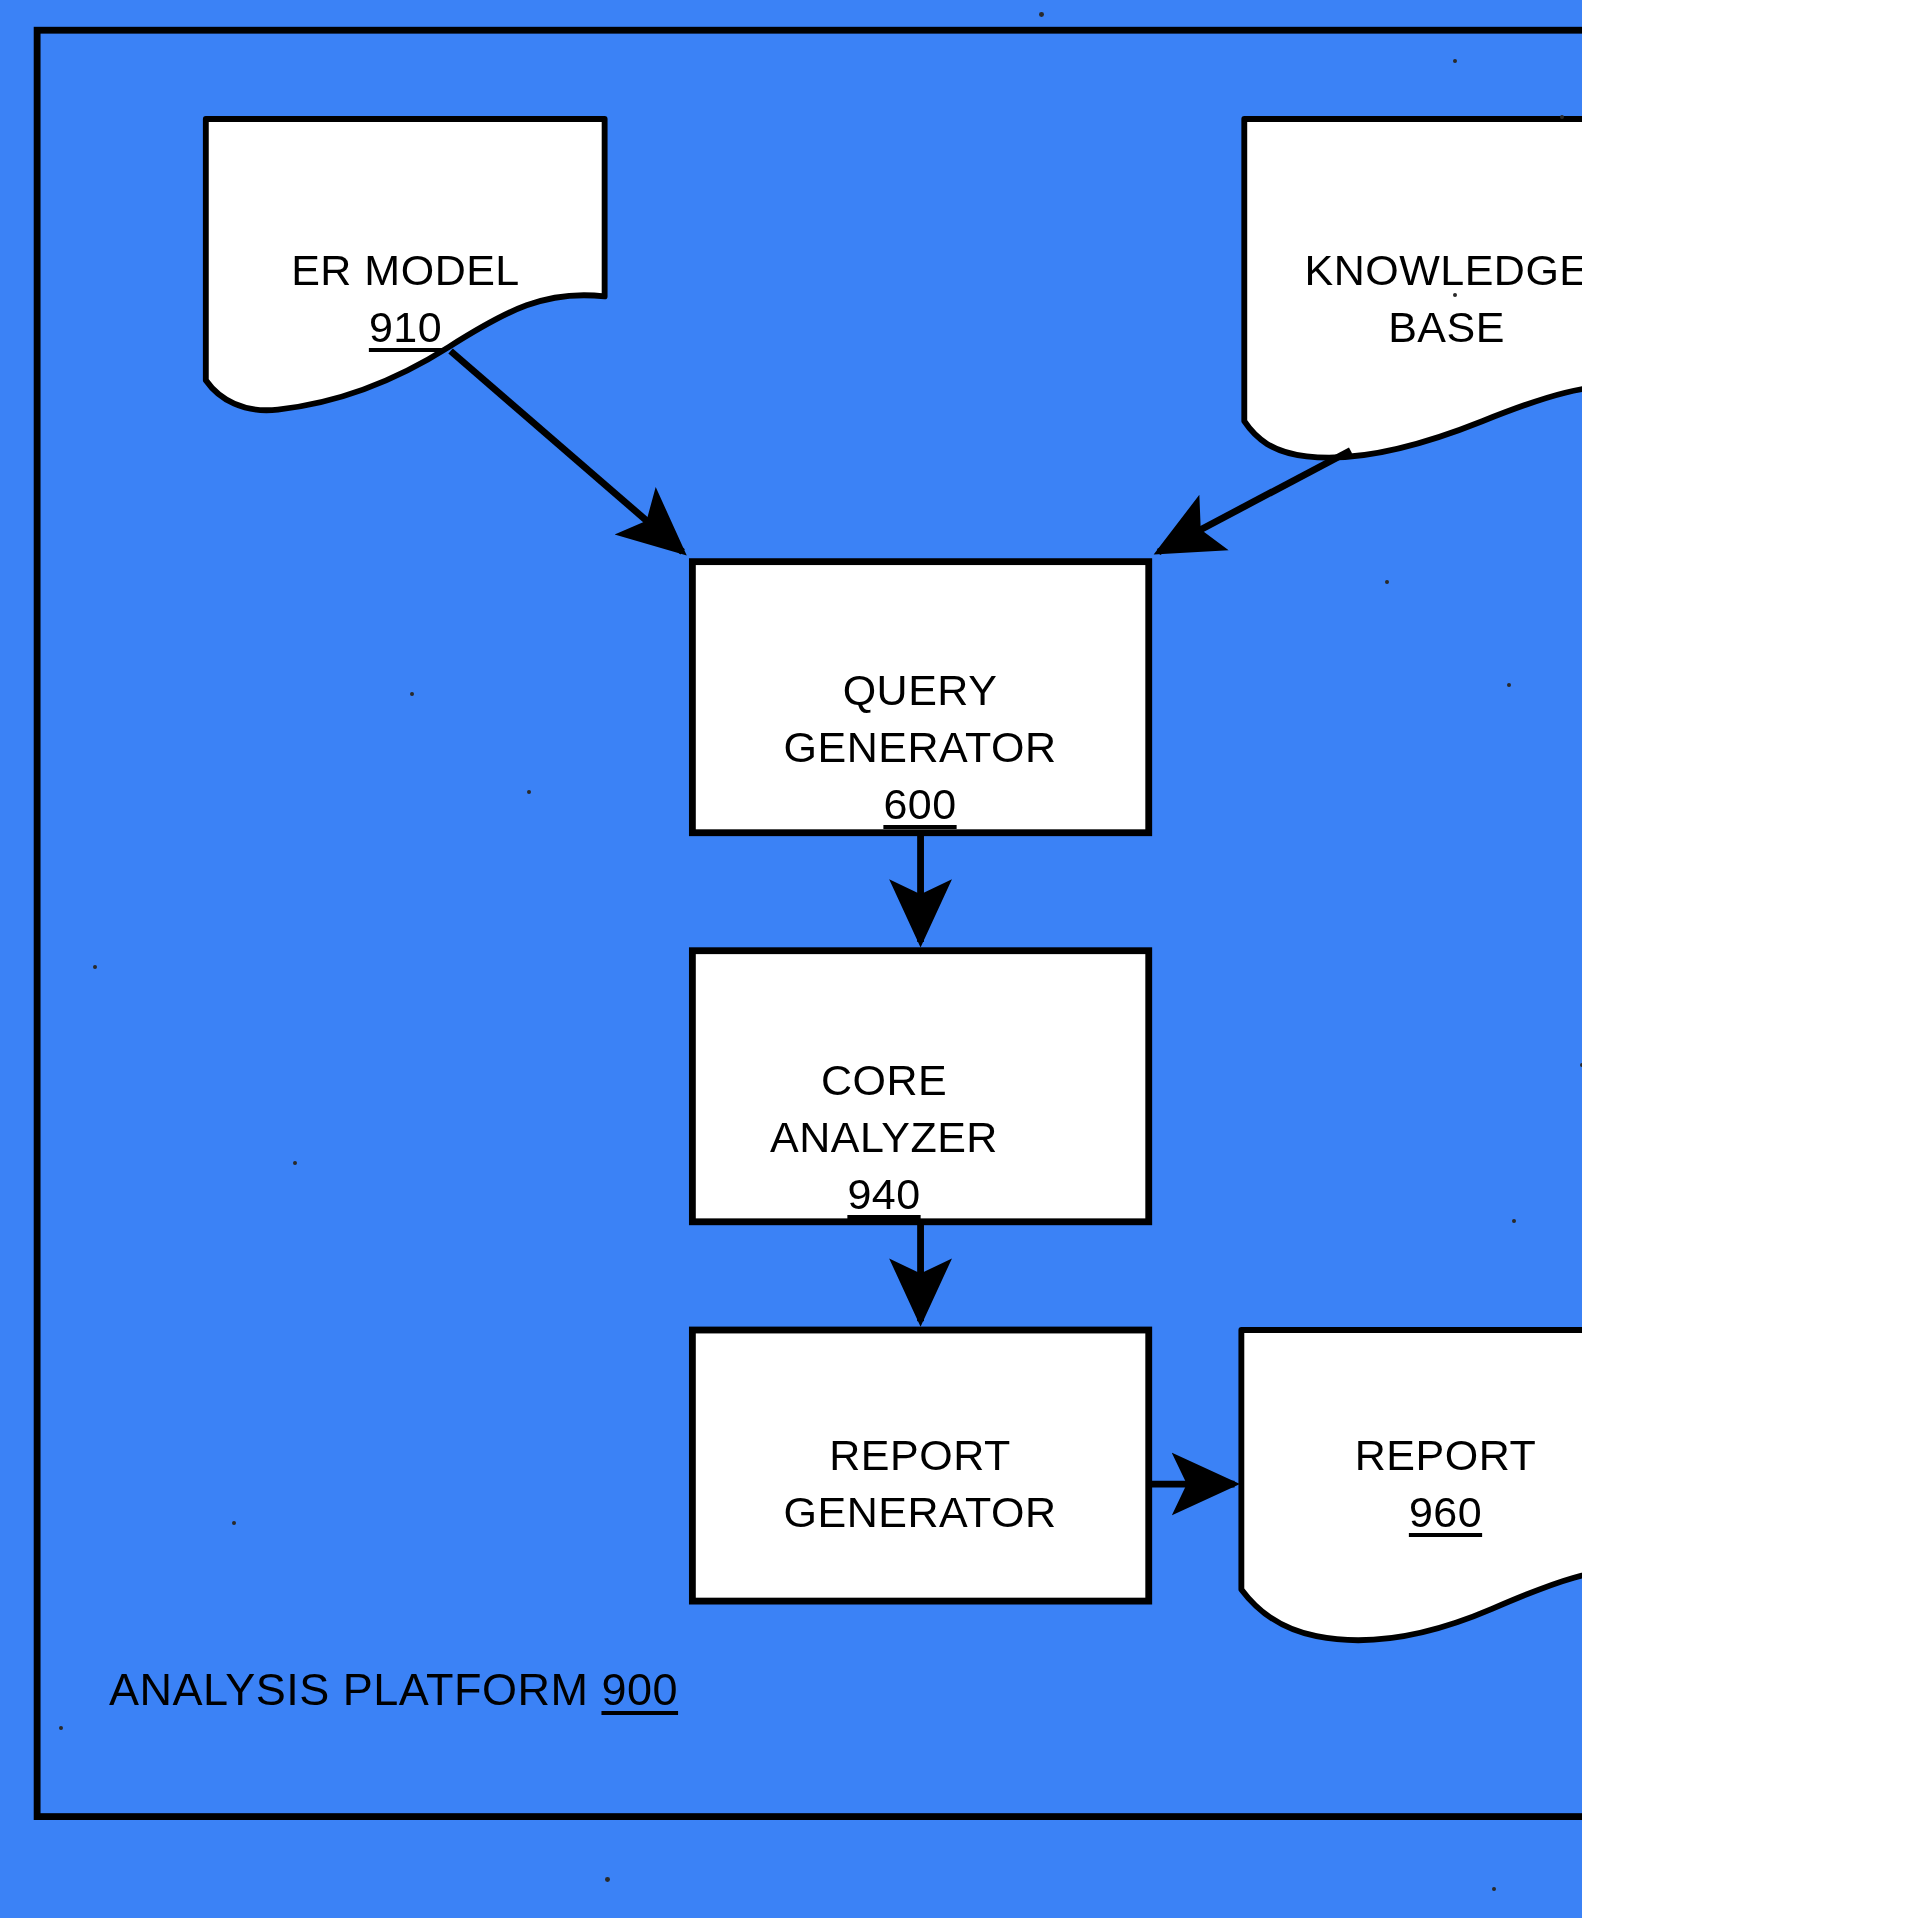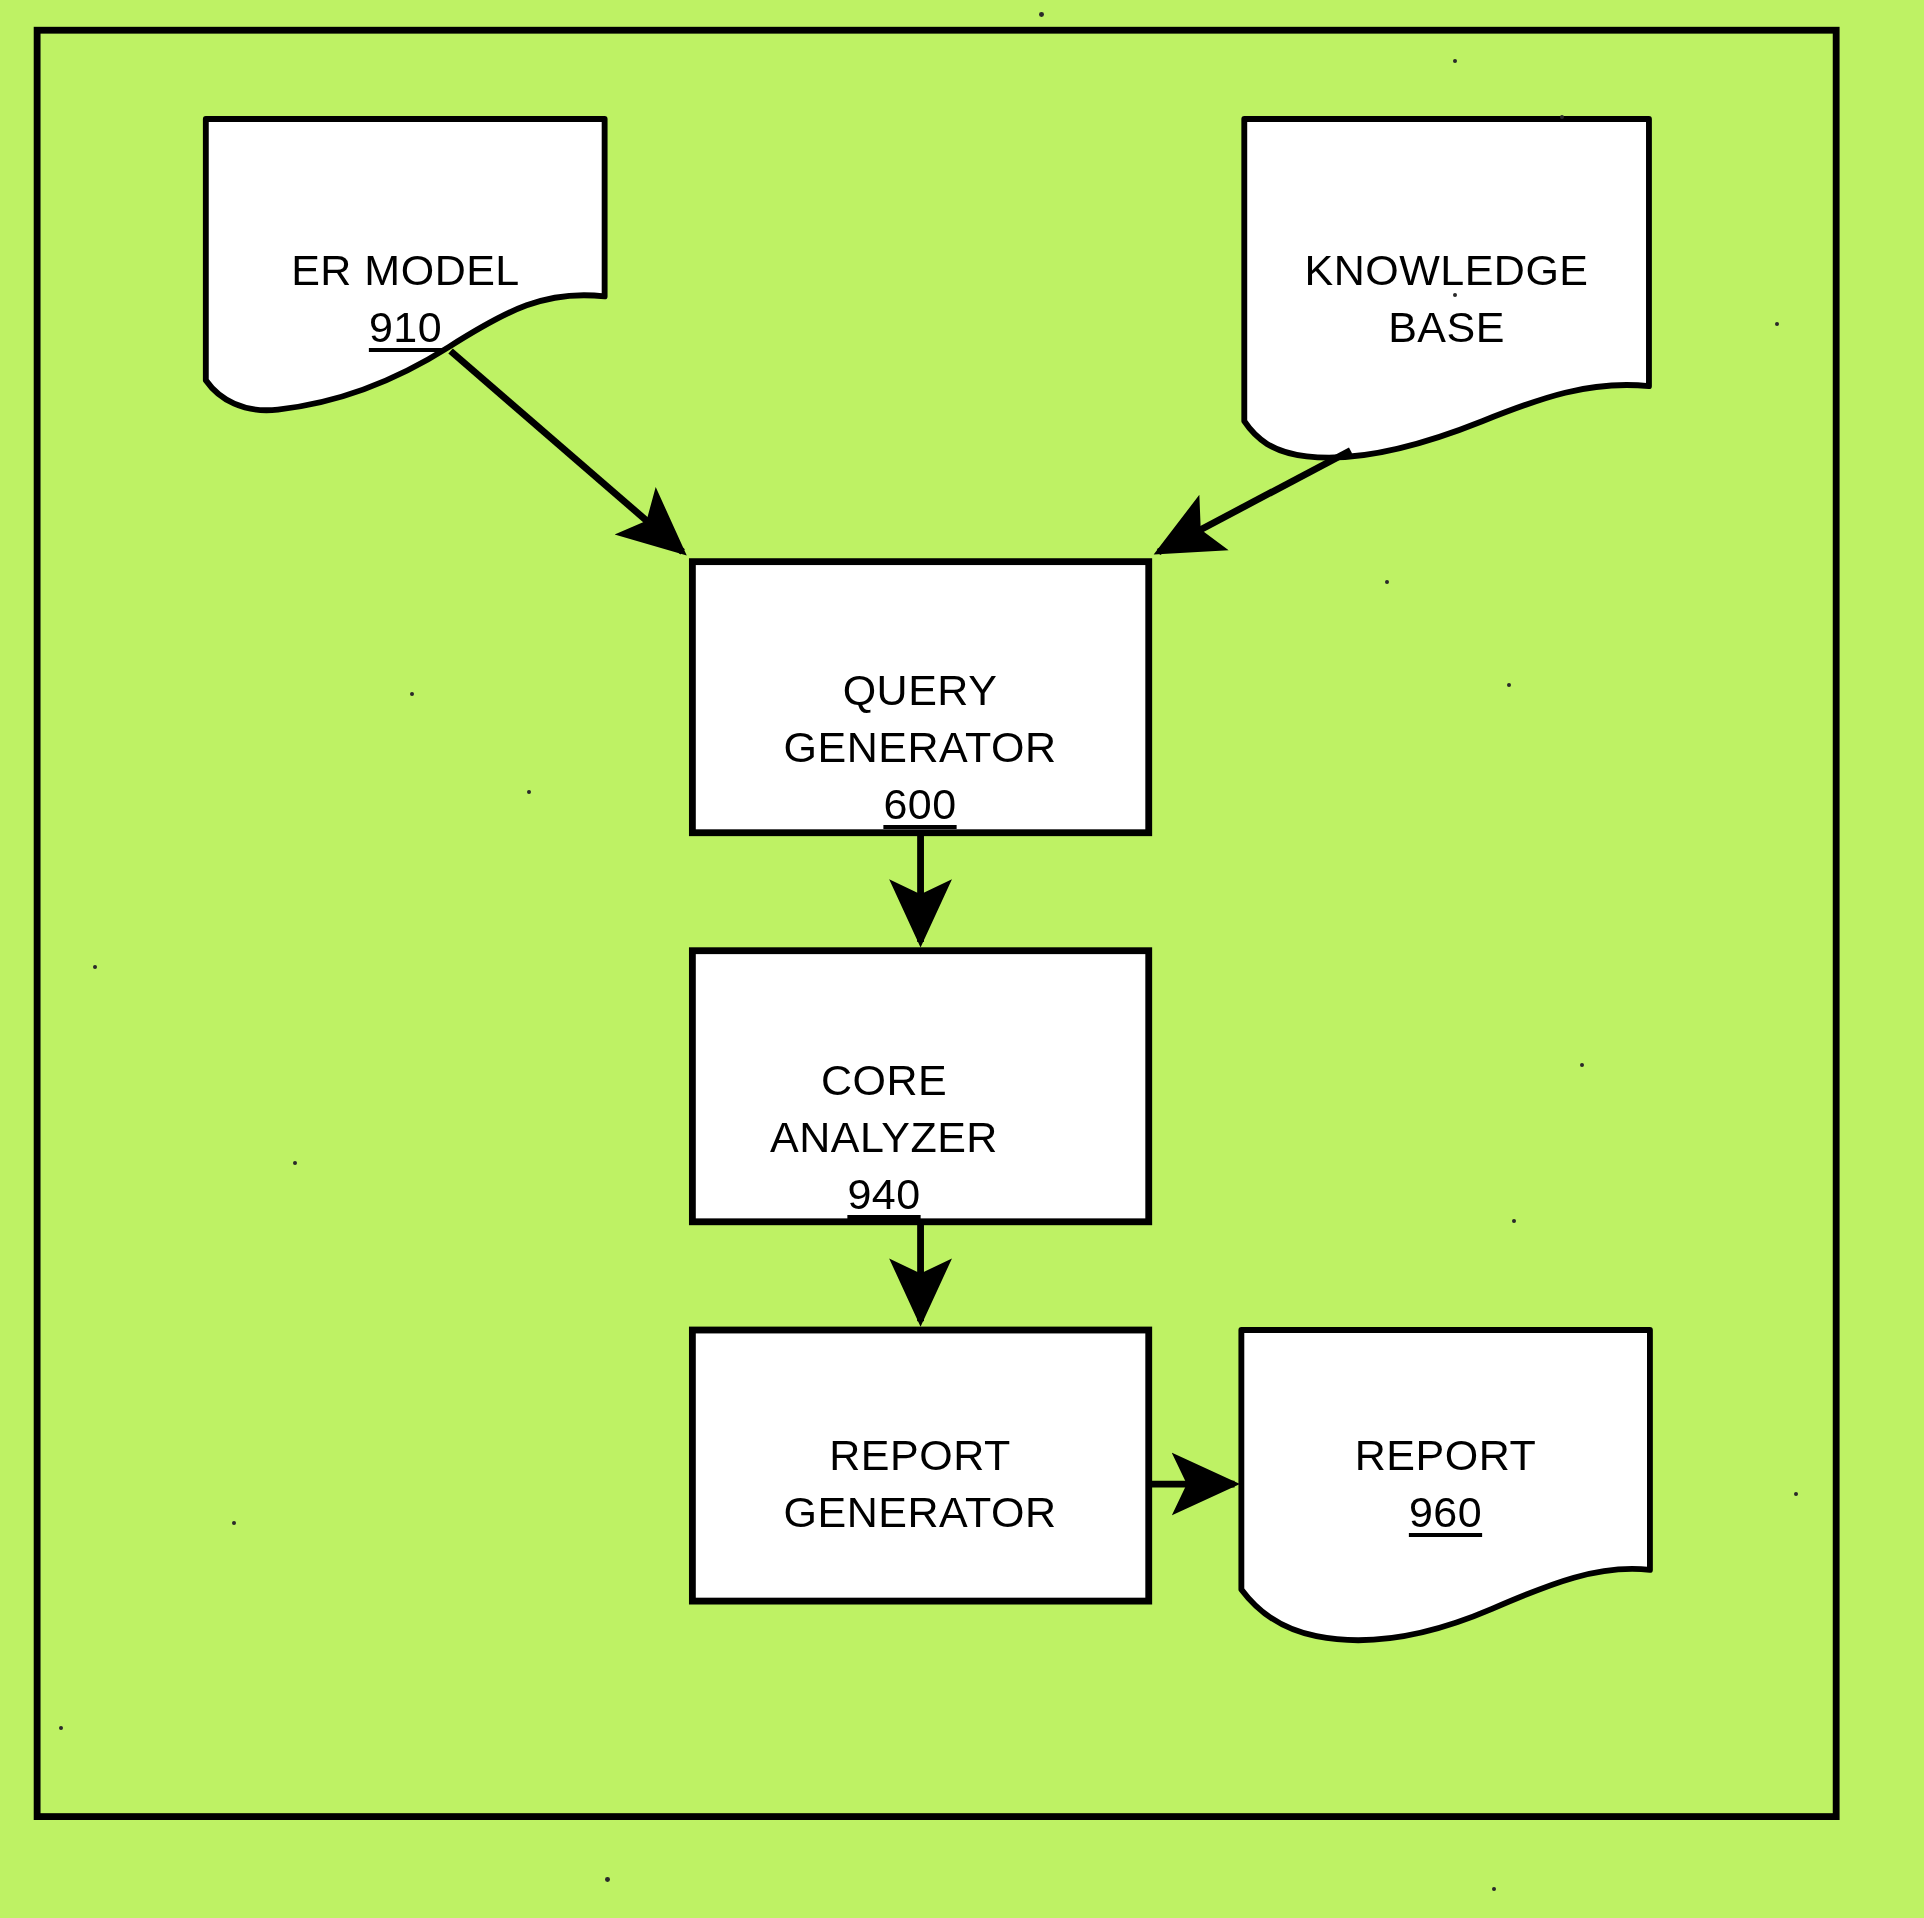--- a/index.html
+++ b/index.html
@@ -2,23 +2,23 @@
 <html><head>
 <meta charset="utf-8">
 <style>
   html, body {
     margin: 0;
     padding: 0;
     background: #ffffff;
   }
   #page {
     position: relative;
-    width: 1924px;
+    width: 1582px;
     height: 1918px;
-    background: #bef264;
+    background: #3b82f6;
     overflow: hidden;
     font-family: "Liberation Sans", sans-serif;
   }
   #diagram-svg {
     position: absolute;
     left: 0;
     top: 0;
     width: 1924px;
     height: 1918px;
   }
@@ -118,20 +118,23 @@
   <div class="node-label" style="left:692px; top:1370px; width:456px;">
     <span>REPORT
 GENERATOR</span>
   </div>
 
   <div class="node-label" style="left:1241px; top:1370px; width:409px;">
     <span>REPORT</span>
     <span class="ref-num">960</span>
   </div>
 
+  <div class="platform-caption">
+    <span>ANALYSIS PLATFORM</span><span>&nbsp;</span><span class="ref-num" style="display:inline;">900</span>
+  </div>
 
   <div class="speck" style="left:1039px; top:11.7px; width:4.9px; height:4.9px;"></div>
   <div class="speck" style="left:1453px; top:59px; width:3.9px; height:3.9px;"></div>
   <div class="speck" style="left:1560px; top:115px; width:3.9px; height:3.9px;"></div>
   <div class="speck" style="left:1775px; top:322px; width:3.9px; height:3.9px;"></div>
   <div class="speck" style="left:1453px; top:293px; width:3.9px; height:3.9px;"></div>
   <div class="speck" style="left:1385px; top:580px; width:3.9px; height:3.9px;"></div>
   <div class="speck" style="left:1507px; top:683px; width:3.9px; height:3.9px;"></div>
   <div class="speck" style="left:410px; top:692px; width:3.9px; height:3.9px;"></div>
   <div class="speck" style="left:527px; top:790px; width:3.9px; height:3.9px;"></div>

